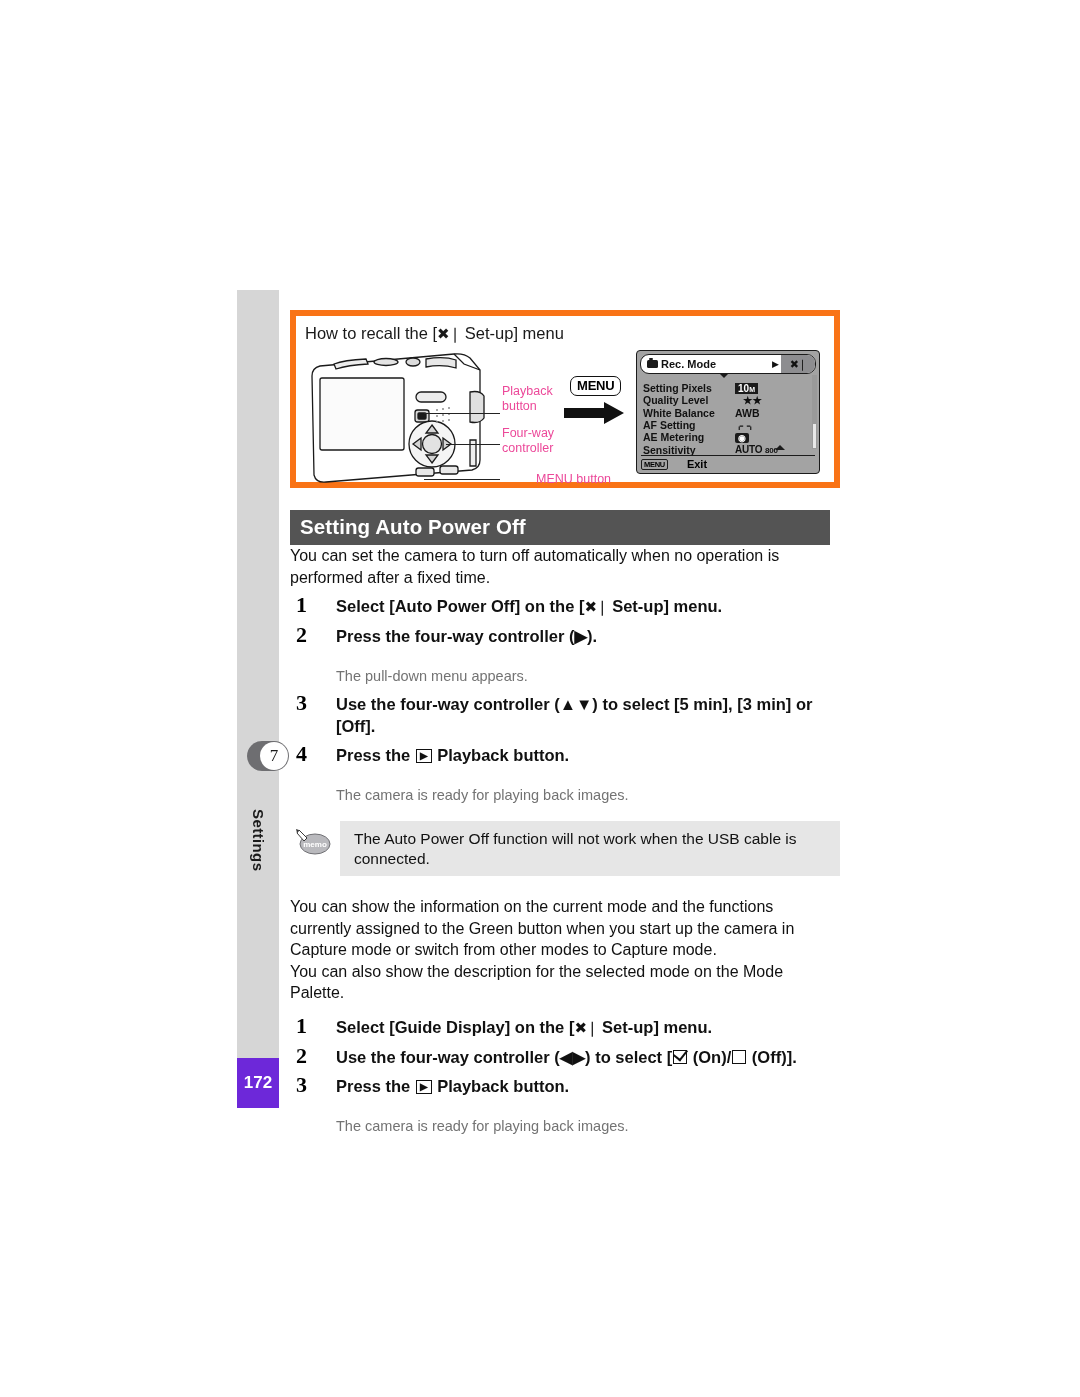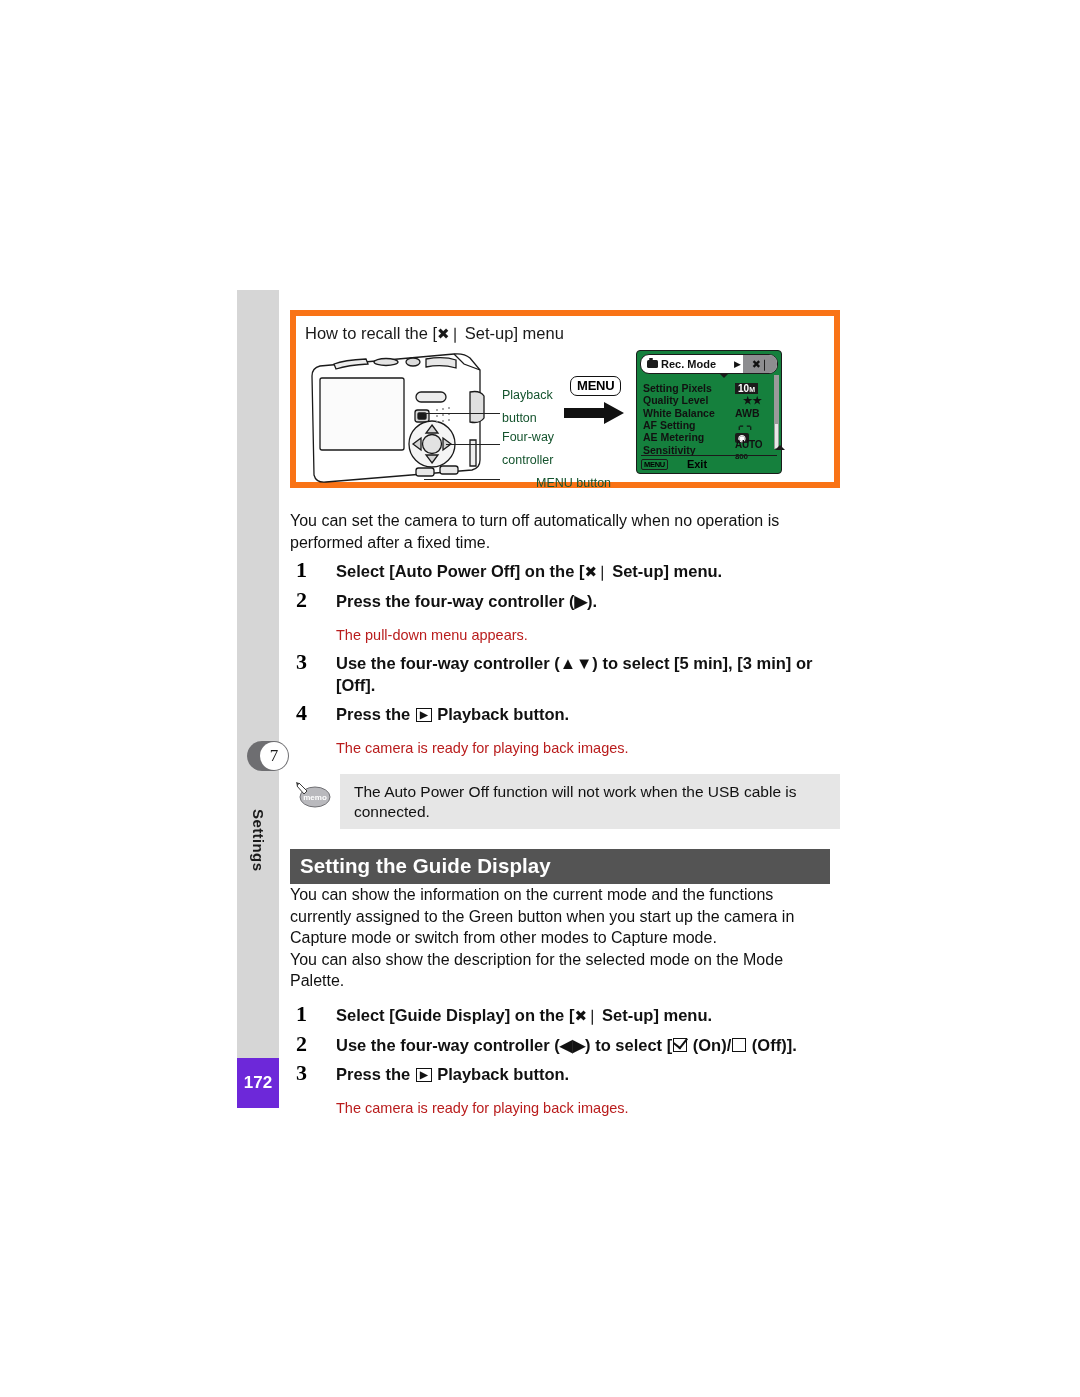--- a/index.html
+++ b/index.html
@@ -119,22 +119,22 @@
     left: 8px;
     top: 32px;
     width: 205px;
     height: 140px;
   }
 
   
   .callout {
     position: absolute;
     font-size: 12.5px;
-    line-height: 23px;
-    color: #14532d;
+    line-height: 15px;
+    color: #ec4899;
     white-space: pre-line;
   }
   #label-playback { left: 206px; top: 68px; }
   #label-fourway  { left: 206px; top: 110px; }
   #label-menubtn  { left: 206px; top: 156px; margin-left: 34px; }
 
   .leader {
     position: absolute;
     height: 1px;
     background: #222;
@@ -159,25 +159,25 @@
     top: 86px;
     width: 60px;
     height: 22px;
   }
 
   
   #lcd {
     position: absolute;
     left: 340px;
     top: 34px;
-    width: 146px;
+    width: 184px;
     height: 124px;
     border: 1.6px solid #1b1b1b;
     border-radius: 4px;
-    background: #15803d;
+    background: #a3a3a3;
     box-sizing: border-box;
     font-size: 10.5px;
   }
   #lcd-tabbar {
     position: relative;
     height: 20px;
     margin: 3px 3px 0 3px;
     border: 1.4px solid #1b1b1b;
     border-radius: 9px;
     box-sizing: border-box;
@@ -358,23 +358,23 @@
   }
   .step .txt {
     font-size: 16.5px;
     font-weight: bold;
     line-height: 22px;
     color: #111;
   }
   .step-note {
     font-size: 14.5px;
     line-height: 19px;
-    color: #b91c1c;
+    color: #737373;
     padding-left: 46px;
-    margin-top: 14px;
+    margin-top: 20px;
   }
 
   .pb-icon {
     display: inline-block;
     border: 1.8px solid #111;
     padding: 0 3px;
     line-height: 12px;
     font-size: 10px;
     vertical-align: 2px;
     margin: 0 1px;
@@ -540,20 +540,21 @@
       <div id="lcd-downcaret"></div>
 
       <div id="lcd-footer">
         <span class="menu-mini">MENU</span>
         <span class="exit">Exit</span>
       </div>
     </div>
   </div>
 
   <div style="margin-top:22px;">
+    <div class="section-bar">Setting Auto Power Off</div>
     <div class="para">You can set the camera to turn off automatically when no operation is performed after a fixed time.</div>
 
     <div class="step">
       <div class="num">1</div>
       <div class="txt">Select [Auto Power Off] on the [<span class="tool-icon">✖❘</span> Set-up] menu.</div>
     </div>
 
     <div class="step">
       <div class="num">2</div>
       <div class="txt">Press the four-way controller (▶).</div>
@@ -576,21 +577,20 @@
         <ellipse cx="21" cy="17" rx="15" ry="10" fill="#b9b9bd" stroke="#6f6f73" stroke-width="1"></ellipse>
         <text x="21" y="20" font-family="Liberation Sans, sans-serif" font-size="8" font-weight="bold" fill="#ffffff" text-anchor="middle">memo</text>
         <path d="M5 3 L13 11 L10 14 L3 6 Z" fill="#ffffff" stroke="#3a3a3a" stroke-width="1"></path>
         <path d="M3 6 L2 2 L5 3 Z" fill="#3a3a3a"></path>
       </svg>
       <div id="memo-box">The Auto Power Off function will not work when the USB cable is connected.</div>
     </div>
   </div>
 
   <div style="margin-top:20px;">
-    <div class="section-bar">Setting the Guide Display</div>
     <div class="para" style="white-space:pre-line;">You can show the information on the current mode and the functions currently assigned to the Green button when you start up the camera in Capture mode or switch from other modes to Capture mode.
 You can also show the description for the selected mode on the Mode Palette.</div>
 
     <div class="step" style="margin-top:12px;">
       <div class="num">1</div>
       <div class="txt">Select [Guide Display] on the [<span class="tool-icon">✖❘</span> Set-up] menu.</div>
     </div>
 
     <div class="step">
       <div class="num">2</div>

